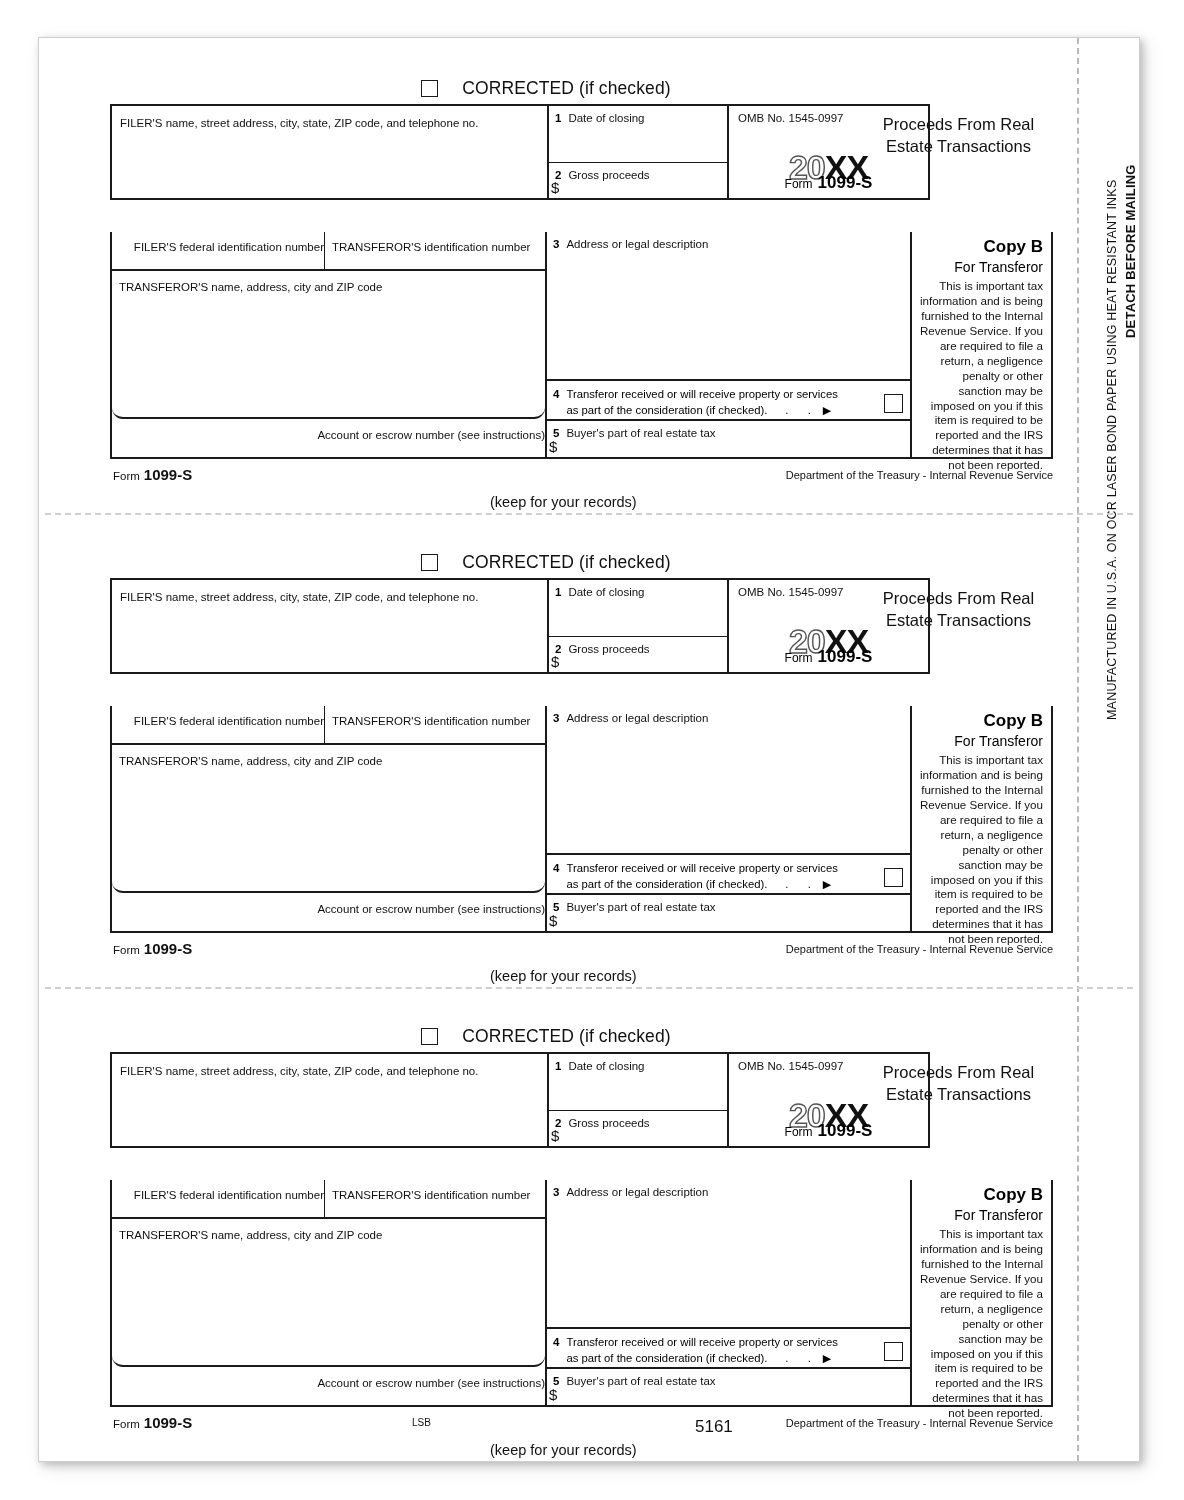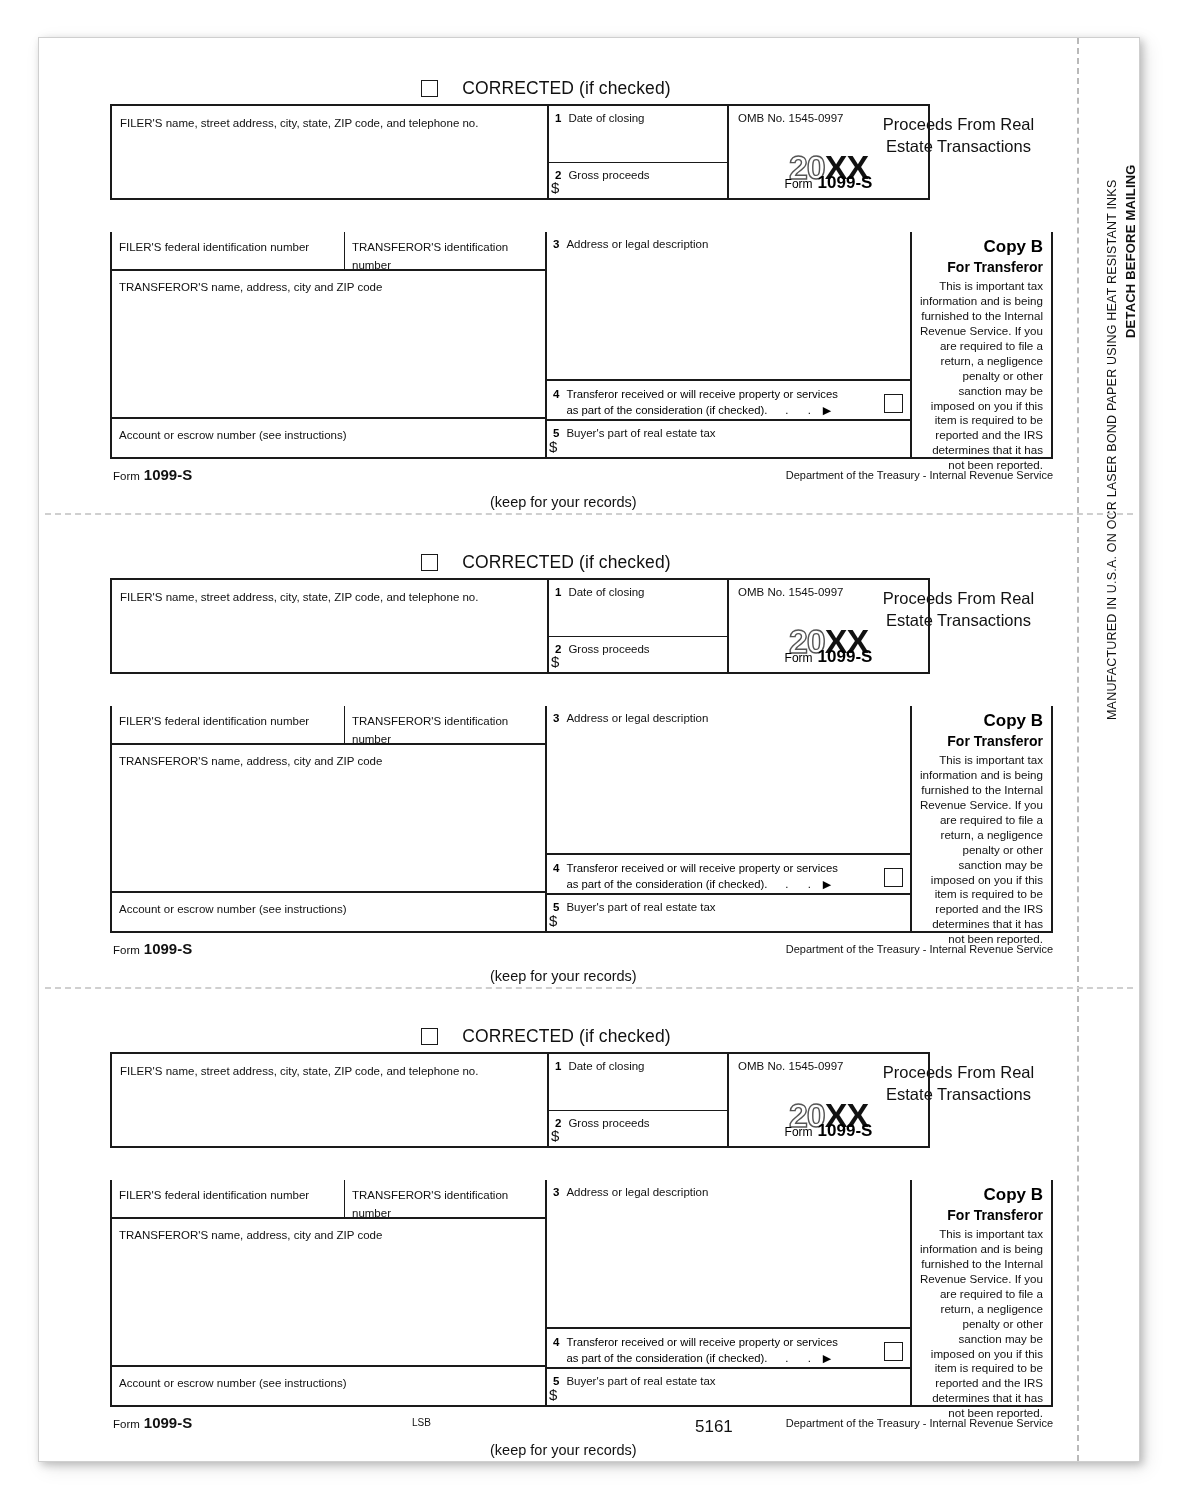--- a/index.html
+++ b/index.html
@@ -209,31 +209,33 @@
     width: 435px;
     border-right: 2.2px solid #1a1a1a;
     display: flex; flex-direction: column;
   }
   .ids {
     height: 39px;
     display: flex;
     border-bottom: 2.2px solid #1a1a1a;
   }
   .idFiler {
-    width: 233px;
+    width: 213px;
     border-right: 1.6px solid #1a1a1a;
     padding: 5px 0 7px 7px;
+    text-align: right;
   }
   .idTransferor { flex: 1; padding: 5px 0 0 7px; }
   .transferorName {
     flex: 1;
     border-bottom: 2.2px solid #1a1a1a;
     padding: 6px 0 0 7px;
-  }
-  .escrow { height: 38px; padding: 6px 0 8px 7px; }
+    border-radius: 11px;
+  }
+  .escrow { height: 38px; padding: 6px 0 8px 7px; text-align: right; }
 
   .colMid {
     width: 365px;
     border-right: 2.2px solid #1a1a1a;
     display: flex; flex-direction: column;
   }
   .boxAddr {
     height: 149px;
     border-bottom: 2.2px solid #1a1a1a;
     padding: 6px 0 0 6px;
@@ -266,21 +268,21 @@
     text-align: right;
   }
   .copyB {
     font-size: 17px;
     font-weight: bold;
     line-height: 1.2;
     margin-bottom: 2px;
   }
   .forTransferor {
     font-size: 14px;
-    font-weight: bold;
+    font-weight: normal;
     line-height: 1.25;
     margin-bottom: 2px;
   }
   .copyText {
     font-size: 11.6px;
     line-height: 1.29;
     color: #111;
   }
 
   

